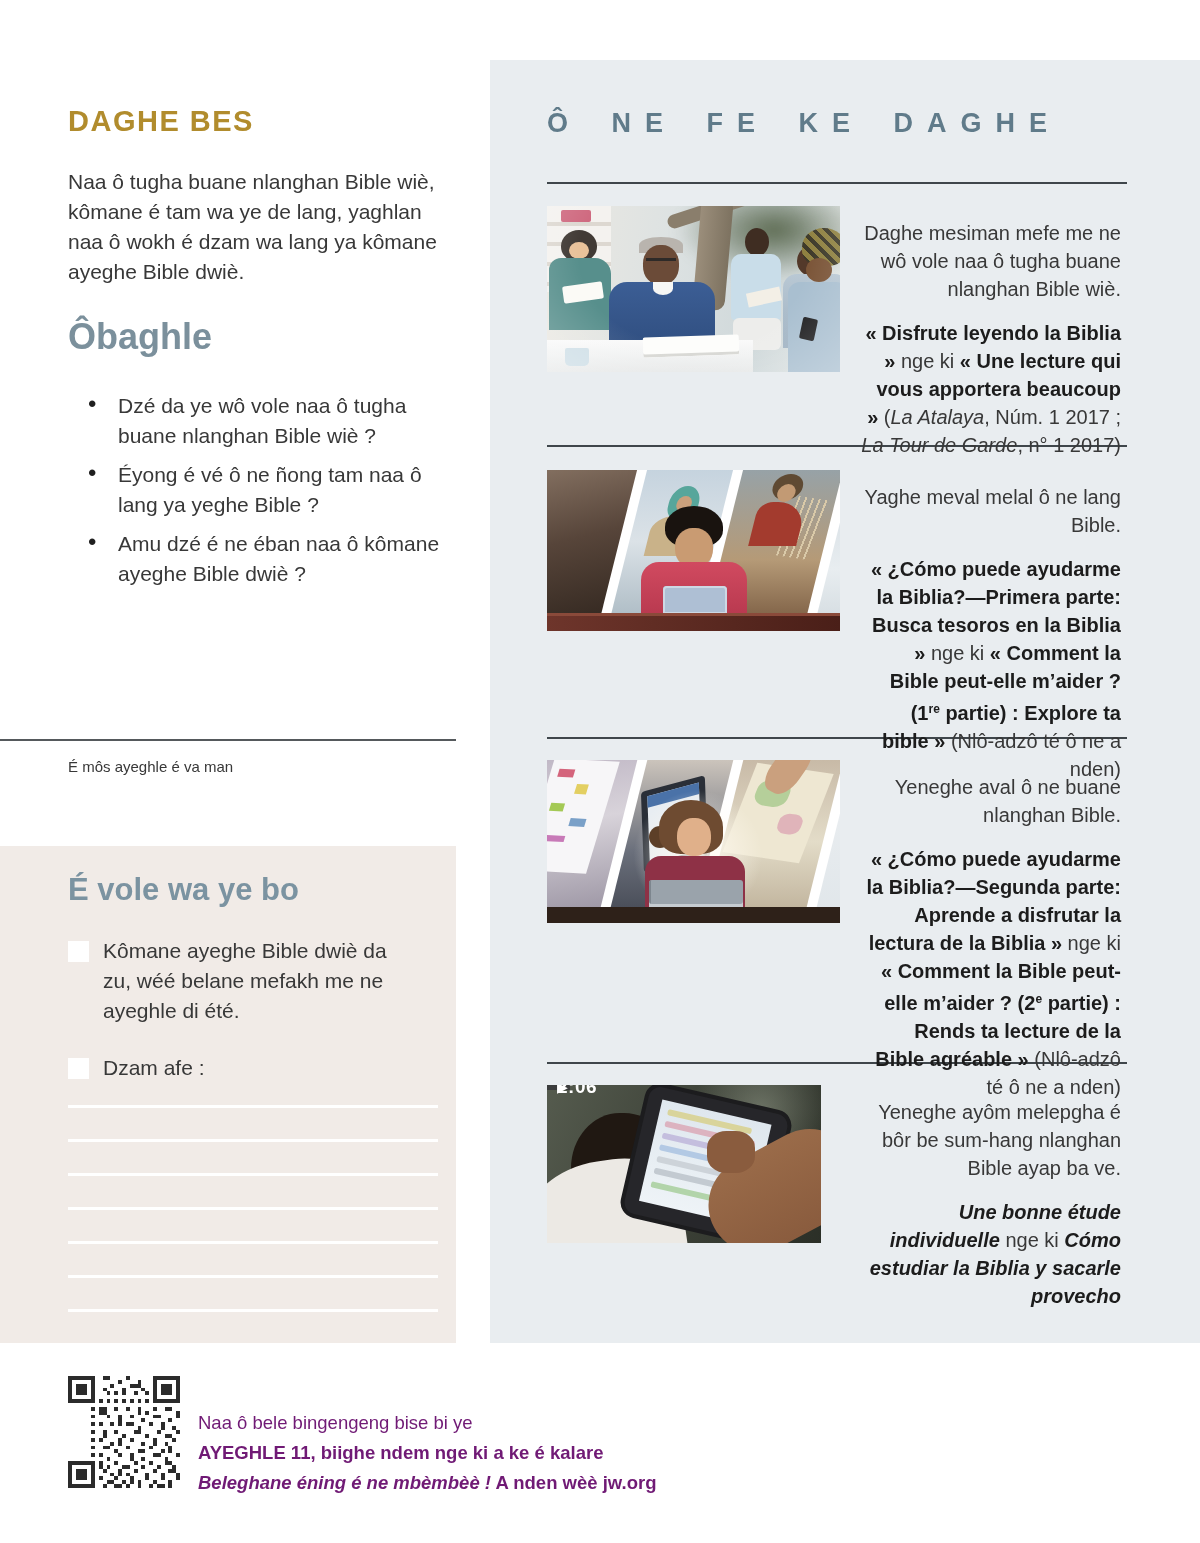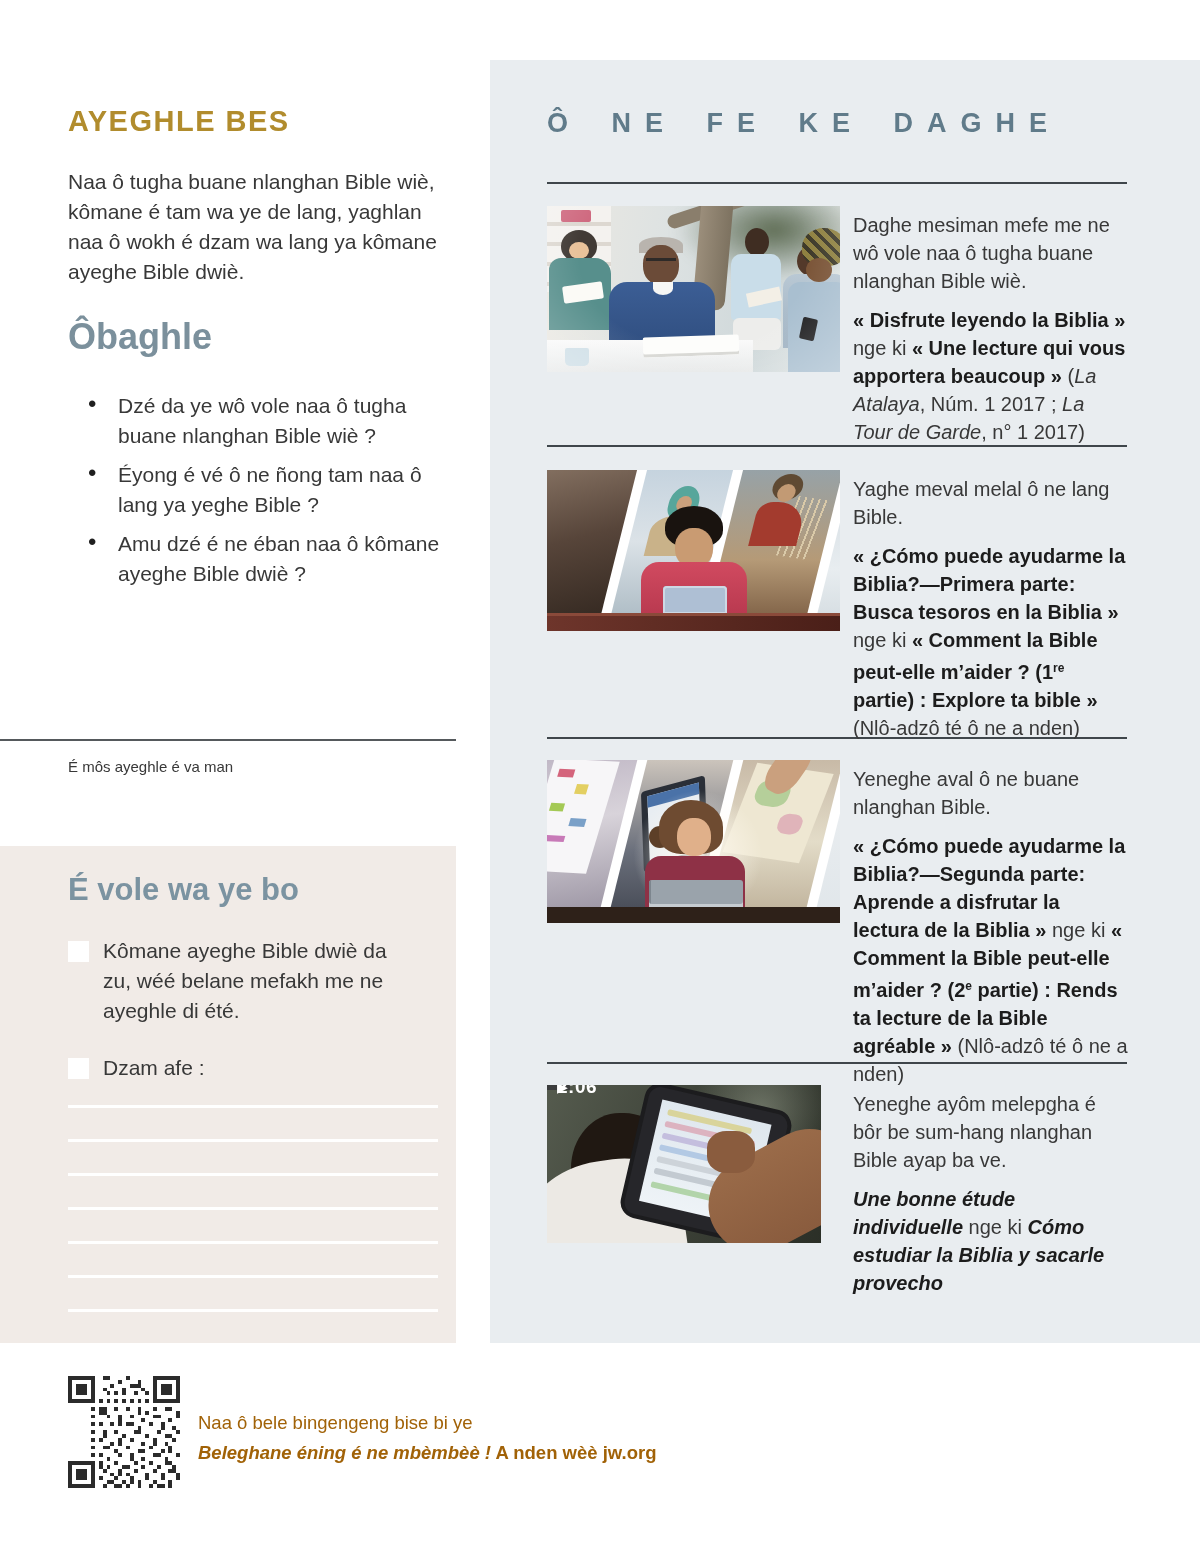--- a/index.html
+++ b/index.html
@@ -27,33 +27,33 @@
   .todo-title{position:absolute;left:68px;top:26px;font-size:31px;font-weight:700;color:#7b93a1;margin:0;}
   .todo-item{position:absolute;left:68px;width:348px;}
   .todo-item.i1{top:90px;}
   .todo-item.i2{top:207px;}
   .checkbox{position:absolute;left:0;top:5px;width:21px;height:21px;background:#ffffff;}
   .todo-text{display:block;margin-left:35px;font-size:21px;line-height:30px;}
   .write-line{position:absolute;left:68px;width:370px;height:3px;background:#ffffff;}
 
   
   .qr{position:absolute;left:68px;top:1376px;width:112px;height:112px;}
-  .footer-text{position:absolute;left:198px;top:1408px;font-size:18.5px;line-height:30px;color:#a16207;}
+  .footer-text{position:absolute;left:198px;top:1408px;font-size:18.5px;line-height:30px;color:#701a75;}
   .footer-text .fl2{font-weight:700;}
   .footer-text .fl3 i{font-weight:700;font-style:italic;}
   .footer-text .fl3 b{font-weight:700;}
 
   
   .study-title{position:absolute;left:547px;top:108px;font-size:27px;font-weight:700;
                letter-spacing:14px;word-spacing:8px;color:#607b8a;margin:0;white-space:nowrap;}
   .sep{position:absolute;left:547px;width:580px;border-top:2px solid #3f464b;}
   .sep.s1{top:182px;} .sep.s2{top:445px;} .sep.s3{top:737px;} .sep.s4{top:1062px;}
 
   .sec-text{position:absolute;left:845px;width:292px;font-size:20px;line-height:28px;}
-  .sec-text p{margin:8px;}
+  .sec-text p{margin:16px;text-align:right;}
   .sec-text .lead{margin-bottom:11px;}
   .sec-text.t1{top:203px;} .sec-text.t2{top:467px;} .sec-text.t3{top:757px;} .sec-text.t4{top:1082px;}
   .seg-b{font-weight:700;color:#1c1c1c;}
   .seg-i{font-style:italic;}
   .seg-p{font-size:0.6em;vertical-align:0.55em;}
 
   
   .collage{position:absolute;left:547px;overflow:hidden;background:#fff;}
   .c1{top:206px;width:293px;height:166px;}
   .c2{top:470px;width:293px;height:161px;}
@@ -176,21 +176,21 @@
   .badge .play{font-size:14px;line-height:1;}
   .badge .dur{font-size:19px;font-weight:700;letter-spacing:0.5px;}
 </style>
 </head>
 <body>
 
 <div class="page">
 
   <div class="right-panel"></div>
 
-  <h1 class="left-title">AYEGHLE BES</h1>
+  <h1 class="left-title">DAGHE BES</h1>
   <p class="intro">Naa ô tugha buane nlanghan Bible wiè, kômane é tam wa ye de lang, yaghlan naa ô wokh é dzam wa lang ya kômane ayeghe Bible dwiè.</p>
   <h2 class="questions-heading">Ôbaghle</h2>
   <ul class="questions">
     <li>
       <span class="bullet">•</span>
       <span>Dzé da ye wô vole naa ô tugha buane nlanghan Bible wiè ?</span>
     </li>
     <li>
       <span class="bullet">•</span>
       <span>Éyong é vé ô ne ñong tam naa ô lang ya yeghe Bible ?</span>
@@ -244,20 +244,21 @@
       <path d="M8 8h2v2H8zM12 8h1v1h-1zM15 8h1v1h-1zM18 8h1v2h-1zM22 8h1v1h-1zM25 8h2v1h-2zM20 9h1v1h-1zM28 9h1v2h-1zM10 10h1v1h-1zM13 10h1v3h-1zM16 10h1v1h-1zM22 10h2v1h-2zM19 11h1v1h-1zM26 11h1v1h-1zM8 12h1v1H8zM11 12h1v1h-1zM15 12h2v1h-2zM21 12h1v1h-1zM24 12h1v2h-1zM18 13h1v1h-1zM27 13h1v1h-1z"></path>
       <path d="M9 14h1v2H9zM12 14h1v1h-1zM17 14h2v1h-2zM23 14h1v1h-1zM28 14h1v1h-1zM14 15h1v1h-1zM20 15h1v1h-1zM25 15h2v1h-2zM8 16h1v1H8zM13 16h1v2h-1zM16 16h1v1h-1zM22 16h1v2h-1zM27 16h1v1h-1zM11 17h1v1h-1zM19 17h1v1h-1zM25 17h1v1h-1z"></path>
       <path d="M9 18h2v1H9zM15 18h1v1h-1zM21 18h1v1h-1zM26 18h1v2h-1zM12 19h1v1h-1zM18 19h2v1h-2zM24 19h1v1h-1zM8 20h1v1H8zM13 20h1v1h-1zM16 20h1v2h-1zM22 20h2v1h-2zM28 20h1v1h-1zM10 21h1v1h-1zM19 21h1v1h-1zM25 21h1v1h-1z"></path>
       <path d="M8 22h1v2H8zM12 22h1v1h-1zM17 22h1v1h-1zM21 22h1v1h-1zM25 22h2v1h-2zM10 23h1v1h-1zM14 23h2v1h-2zM19 23h1v1h-1zM23 23h1v1h-1zM27 23h1v1h-1zM9 24h1v1H9zM13 24h1v2h-1zM17 24h1v1h-1zM22 24h1v1h-1zM26 24h2v1h-2zM11 25h1v1h-1zM15 25h1v1h-1zM20 25h1v1h-1zM24 25h1v1h-1zM28 25h1v1h-1z"></path>
       <path d="M8 26h1v1H8zM12 26h1v1h-1zM16 26h1v2h-1zM20 26h1v1h-1zM24 26h1v1h-1zM28 26h1v1h-1zM10 27h2v1h-2zM14 27h1v1h-1zM18 27h1v1h-1zM22 27h1v1h-1zM26 27h1v1h-1zM9 28h1v1H9zM12 28h2v1h-2zM15 28h1v1h-1zM18 28h1v1h-1zM21 28h1v1h-1zM23 28h2v1h-2zM26 28h1v1h-1z"></path>
     </g>
   </svg>
 
   <div class="footer-text">
     <div class="fl1">Naa ô bele bingengeng bise bi ye</div>
+    <div class="fl2">AYEGHLE 11, biighe ndem nge ki a ke é kalare</div>
     <div class="fl3"><i>Beleghane éning é ne mbèmbèè !</i><b> A nden wèè jw.org</b></div>
   </div>
 
   <h2 class="study-title">Ô NE FE KE DAGHE</h2>
   <div class="sep s1"></div>
   <div class="sep s2"></div>
   <div class="sep s3"></div>
   <div class="sep s4"></div>
 
   <div class="collage c1">

